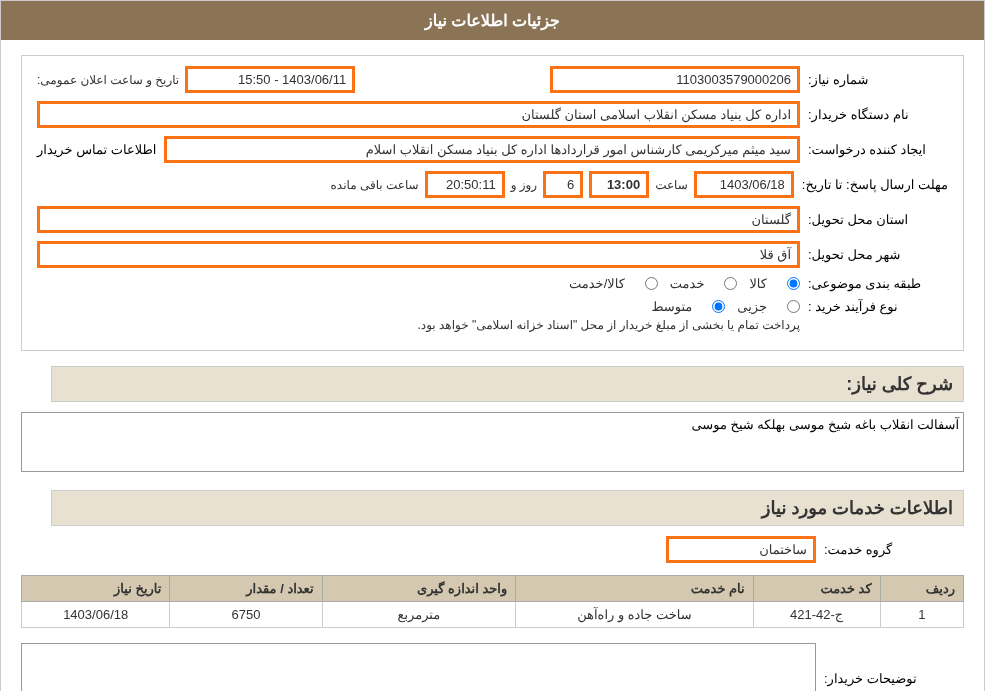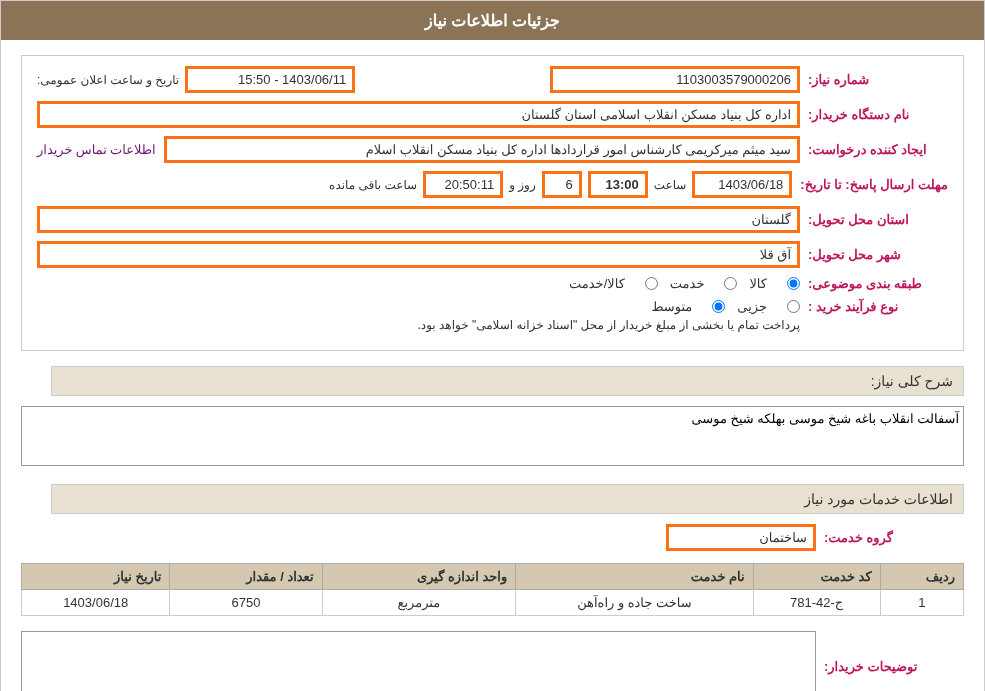--- a/index.html
+++ b/index.html
@@ -32,44 +32,44 @@
       padding: 10px 15px;
       margin-bottom: 15px;
     }
     .info-row {
       display: flex;
       align-items: center;
       margin-bottom: 8px;
       gap: 8px;
     }
     .label {
-      font-weight: bold;
+      font-weight: normal;
       white-space: nowrap;
       min-width: 140px;
       text-align: left;
-      color: #be185d;
+      color: #000000;
     }
     .field-box {
       border: 3px solid #f97316;
       background: #fff;
       padding: 3px 6px;
       min-height: 22px;
       min-width: 80px;
       display: inline-block;
     }
     .field-box.wide { min-width: 250px; }
     .field-box.full { flex: 1; }
-    .link-blue { color: #701a75; text-decoration: none; cursor: pointer; font-family: Liberation Serif, serif; }
+    .link-blue { color: #000000; text-decoration: none; cursor: pointer; }
     .small-label { font-size: 12px; white-space: nowrap; }
     .section-title {
       background: #e8e0d0;
       border: 1px solid #ccc;
       padding: 6px 10px;
-      font-weight: normal;
-      font-size: 14px;
+      font-weight: bold;
+      font-size: 18px;
       margin-bottom: 10px;
       text-align: right;
       margin-left: 30px;
     }
     .radio-group {
       display: flex;
       align-items: center;
       gap: 12px;
     }
     .radio-item {
@@ -255,21 +255,21 @@
             <th>کد خدمت</th>
             <th>نام خدمت</th>
             <th>واحد اندازه گیری</th>
             <th>تعداد / مقدار</th>
             <th>تاریخ نیاز</th>
           </tr>
         </thead>
         <tbody id="services-table-body">
         <tr>
       <td>1</td>
-      <td>ج-42-781</td>
+      <td>ج-42-421</td>
       <td>ساخت جاده و راه‌آهن</td>
       <td>مترمربع</td>
       <td>6750</td>
       <td>1403/06/18</td>
     </tr>
           </tbody>
       </table>
     </div>
 
     <div style="margin-bottom:15px;">

